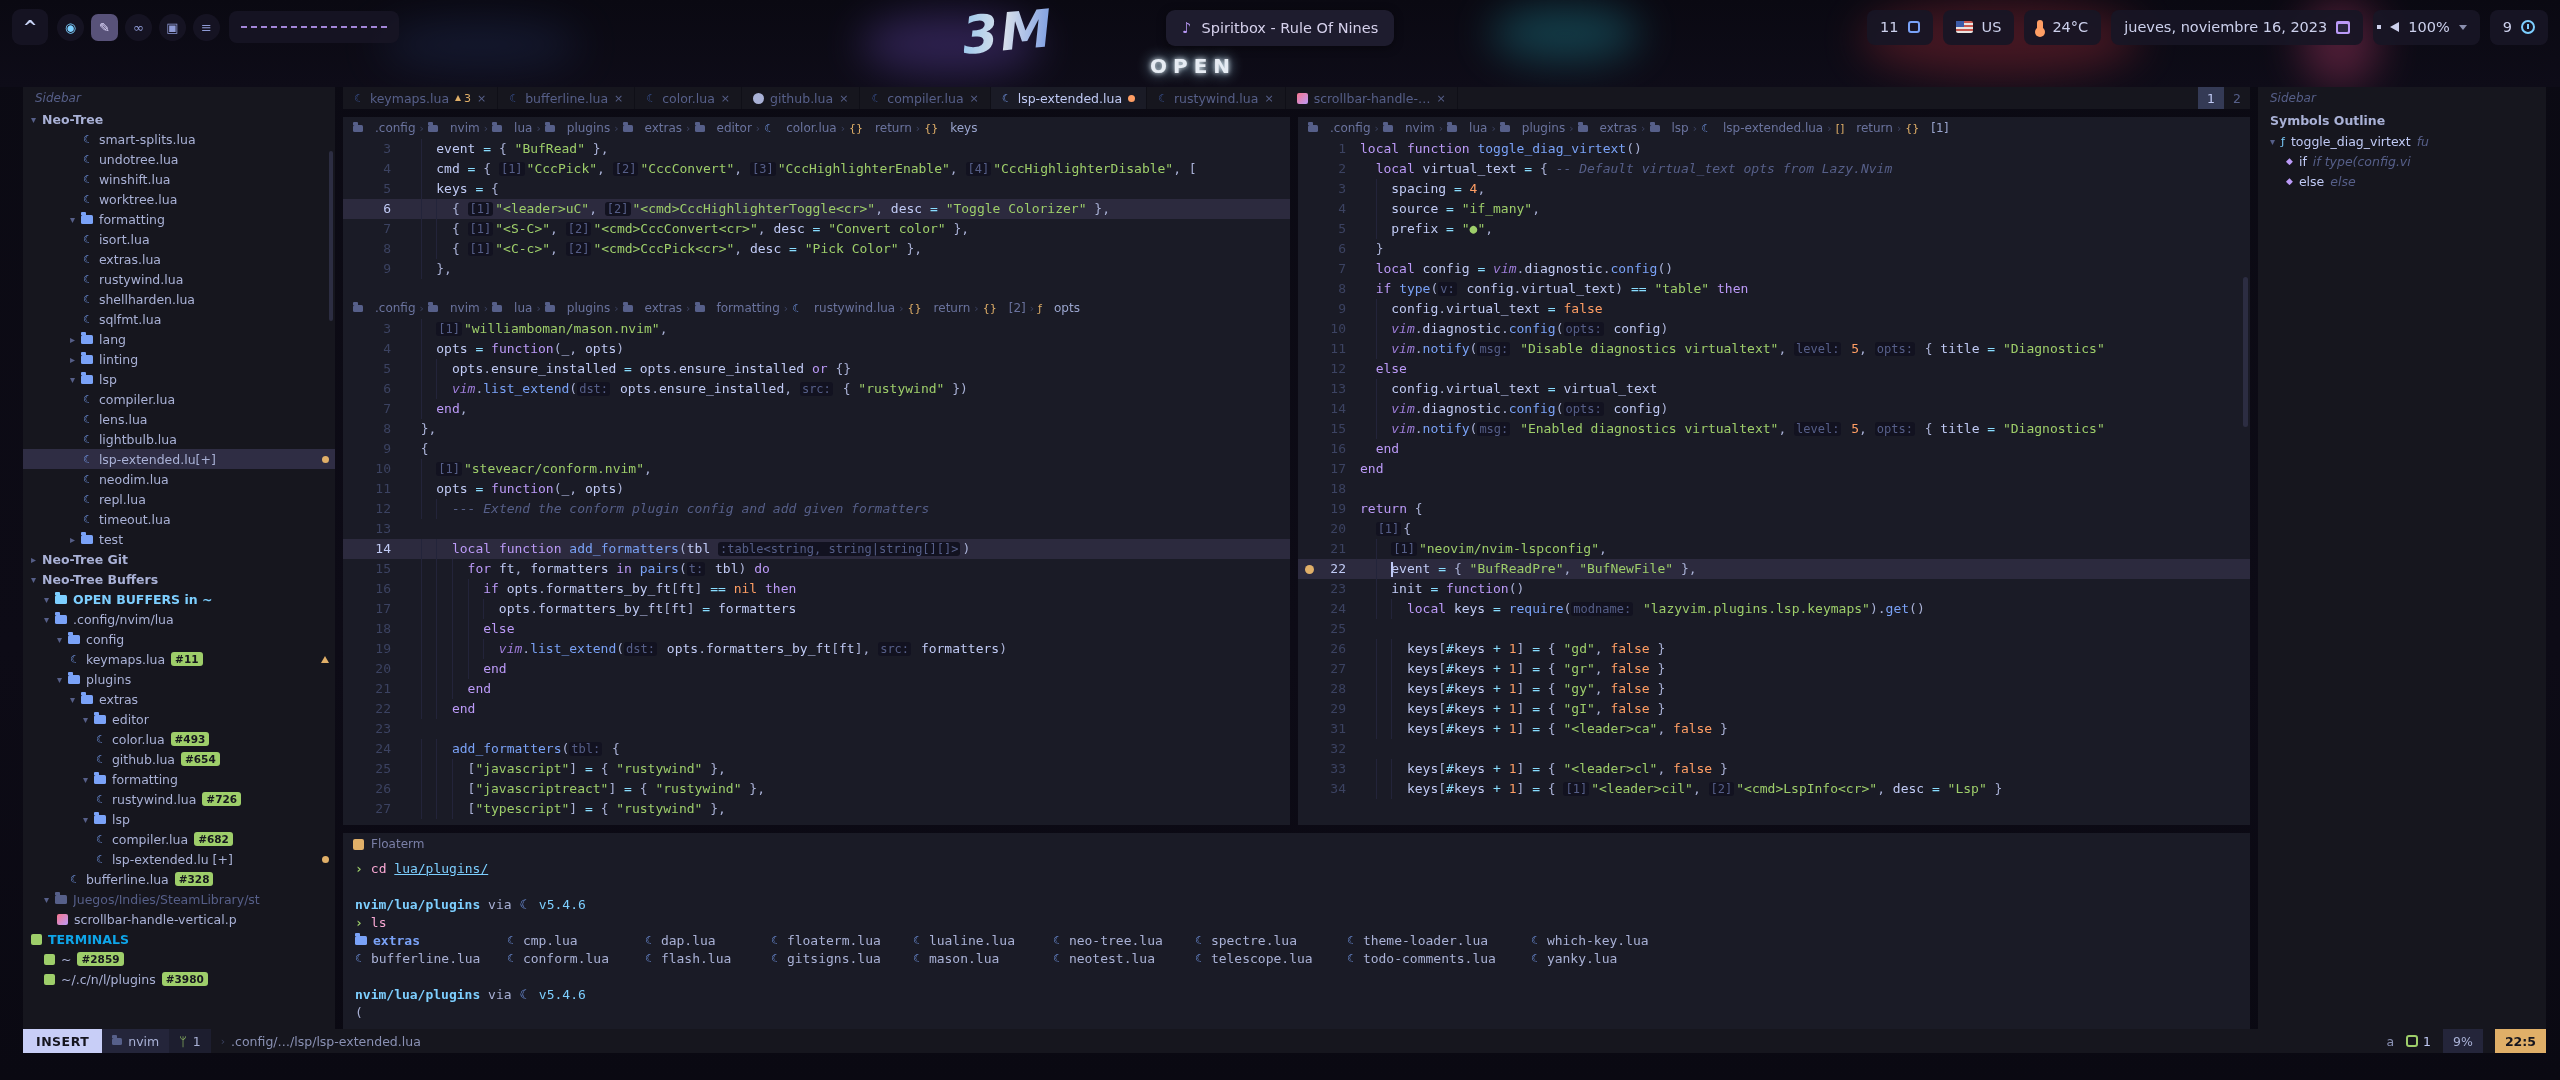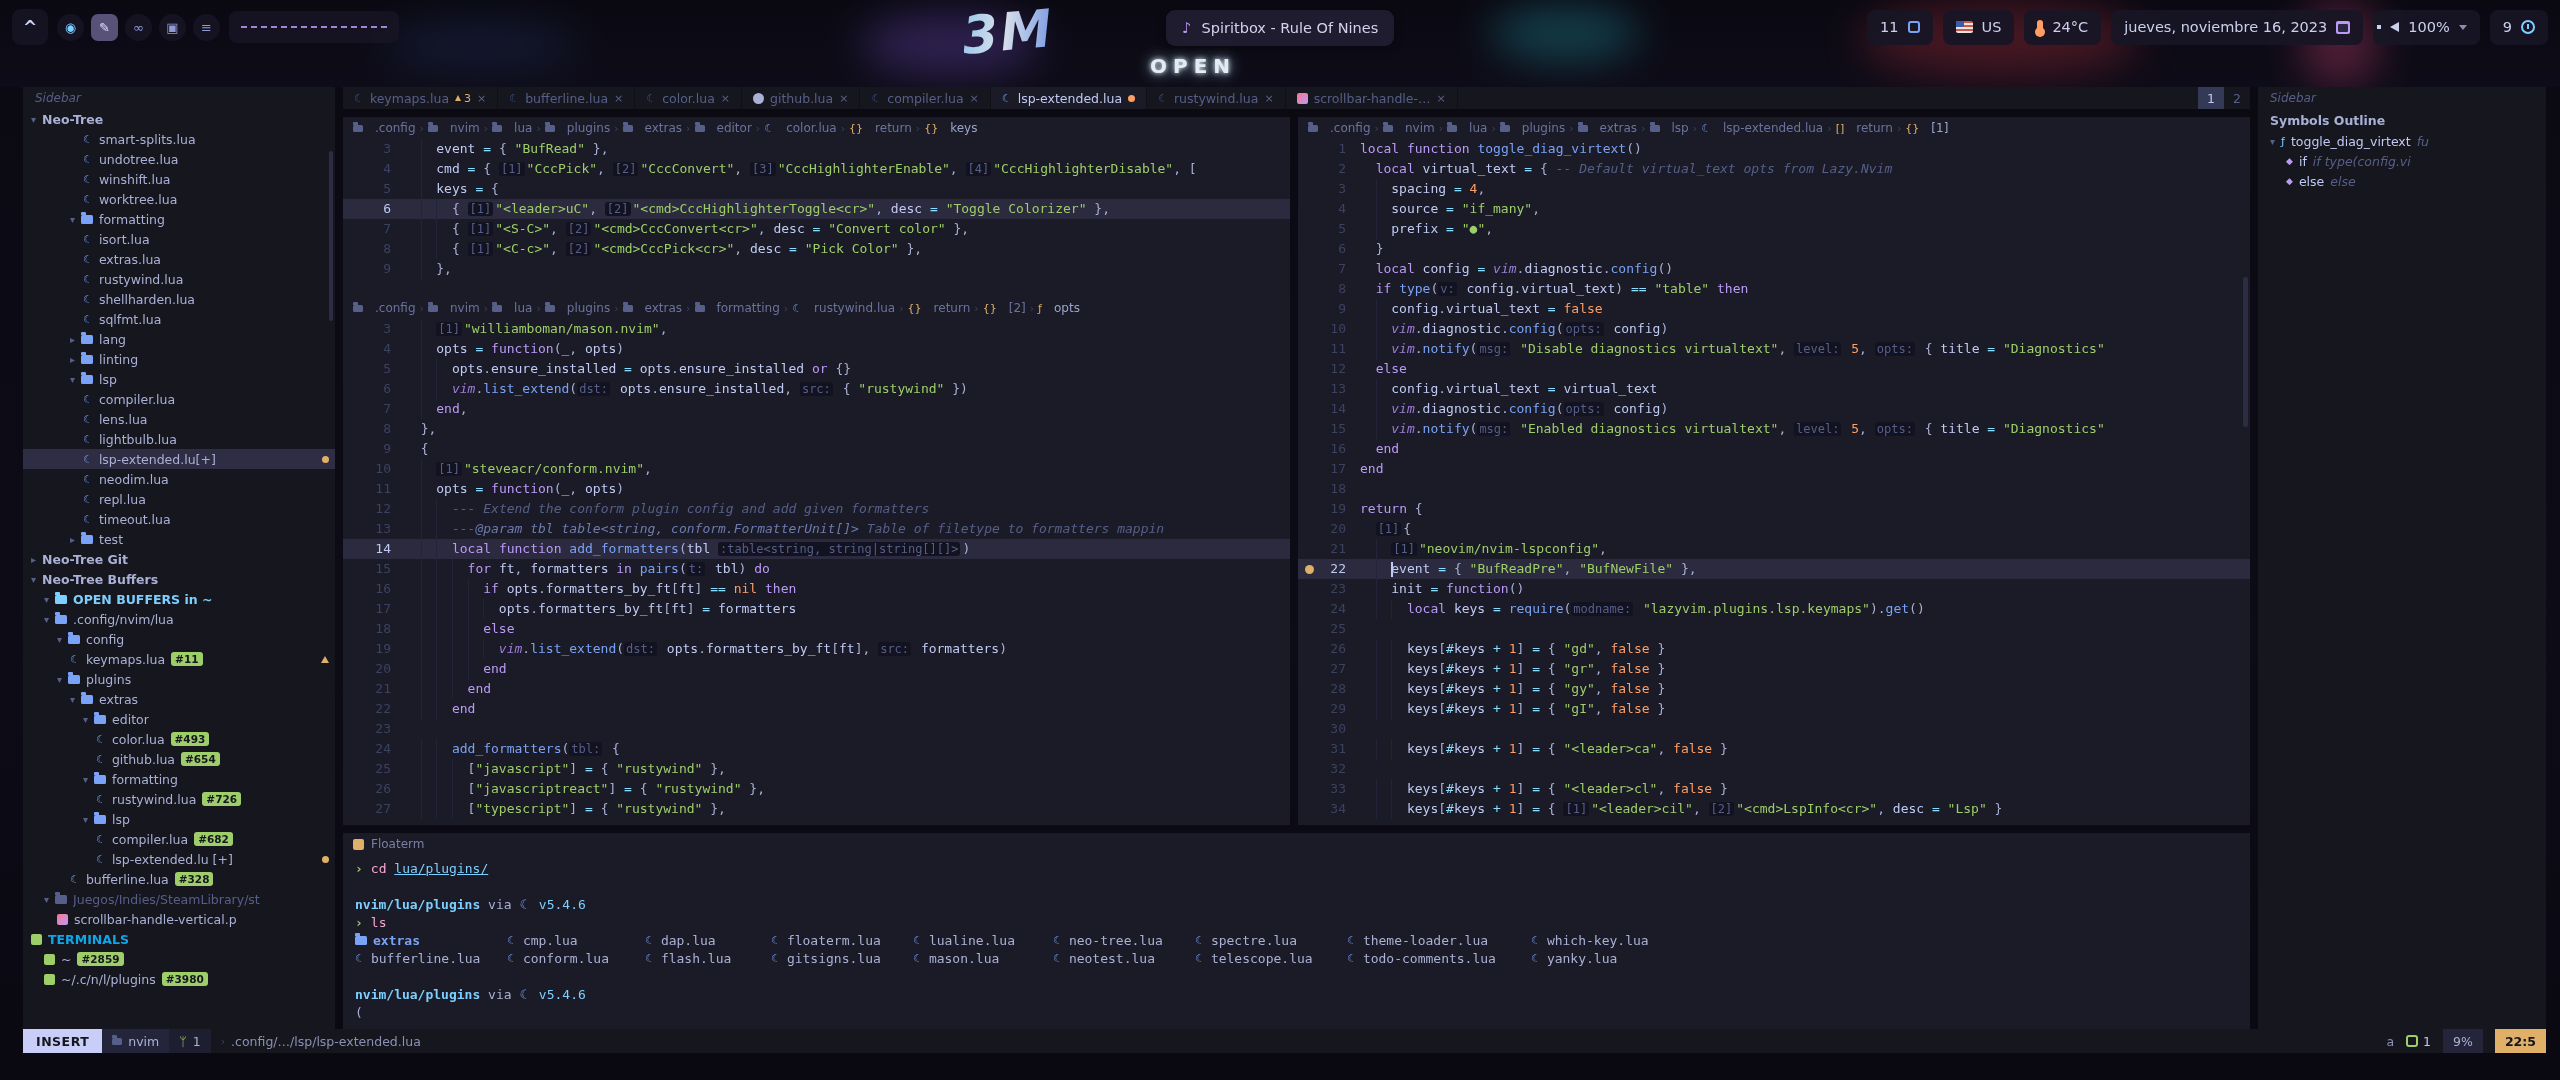--- a/index.html
+++ b/index.html
@@ -653,21 +653,20 @@
                 <div class="cl">
                   <span class="gut">11</span>
                   <span class="txt"><span class="ig"></span><span class="ig"></span><span class="tk-v">opts</span><span class="tk-o"> = </span><span class="tk-k">function</span><span class="tk-d">(</span><span class="tk-v">_</span><span class="tk-d">, </span><span class="tk-v">opts</span><span class="tk-d">)</span></span>
                 </div>
                 <div class="cl">
                   <span class="gut">12</span>
                   <span class="txt"><span class="ig"></span><span class="ig"></span><span class="ig"></span><span class="tk-c">--- Extend the conform plugin config and add given formatters</span></span>
                 </div>
                 <div class="cl">
                   <span class="gut">13</span>
-                  <span class="txt"><span class="ig"></span><span class="ig"></span><span class="ig"></span><span class="tk-c">---</span><span class="tk-cd">@param tbl table&lt;string, conform.FormatterUnit[]&gt;</span><span class="tk-c"> Table of filetype to formatters mappin</span></span>
                 </div>
                 <div class="cl cur">
                   <span class="gut">14</span>
                   <span class="txt"><span class="ig"></span><span class="ig"></span><span class="ig"></span><span class="tk-k">local</span><span class="tk-d"> </span><span class="tk-k">function</span><span class="tk-d"> </span><span class="tk-f">add_formatters</span><span class="tk-d">(</span><span class="tk-v">tbl</span><span class="tk-d"> </span><span class="tk-h">:table&lt;string, string|string[][]&gt;</span><span class="tk-d">)</span></span>
                 </div>
                 <div class="cl">
                   <span class="gut">15</span>
                   <span class="txt"><span class="ig"></span><span class="ig"></span><span class="ig"></span><span class="ig"></span><span class="tk-k">for</span><span class="tk-d"> </span><span class="tk-v">ft</span><span class="tk-d">, </span><span class="tk-v">formatters</span><span class="tk-k"> in </span><span class="tk-f">pairs</span><span class="tk-d">(</span><span class="tk-h">t:</span><span class="tk-d"> </span><span class="tk-v">tbl</span><span class="tk-d">)</span><span class="tk-k"> do</span></span>
                 </div>
                 <div class="cl">
@@ -880,24 +879,20 @@
               </div>
               <div class="cl">
                 <span class="gut">28</span>
                 <span class="txt"><span class="ig"></span><span class="ig"></span><span class="ig"></span><span class="tk-v">keys</span><span class="tk-d">[</span><span class="tk-o">#</span><span class="tk-v">keys</span><span class="tk-o"> + </span><span class="tk-n">1</span><span class="tk-d">]</span><span class="tk-o"> = </span><span class="tk-d">{ </span><span class="tk-s">"gy"</span><span class="tk-d">, </span><span class="tk-n">false</span><span class="tk-d"> }</span></span>
               </div>
               <div class="cl">
                 <span class="gut">29</span>
                 <span class="txt"><span class="ig"></span><span class="ig"></span><span class="ig"></span><span class="tk-v">keys</span><span class="tk-d">[</span><span class="tk-o">#</span><span class="tk-v">keys</span><span class="tk-o"> + </span><span class="tk-n">1</span><span class="tk-d">]</span><span class="tk-o"> = </span><span class="tk-d">{ </span><span class="tk-s">"gI"</span><span class="tk-d">, </span><span class="tk-n">false</span><span class="tk-d"> }</span></span>
               </div>
               <div class="cl">
-                <span class="gut">30</span>
-                <span class="txt"></span>
-              </div>
-              <div class="cl">
                 <span class="gut">31</span>
                 <span class="txt"><span class="ig"></span><span class="ig"></span><span class="ig"></span><span class="tk-v">keys</span><span class="tk-d">[</span><span class="tk-o">#</span><span class="tk-v">keys</span><span class="tk-o"> + </span><span class="tk-n">1</span><span class="tk-d">]</span><span class="tk-o"> = </span><span class="tk-d">{ </span><span class="tk-s">"&lt;leader&gt;ca"</span><span class="tk-d">, </span><span class="tk-n">false</span><span class="tk-d"> }</span></span>
               </div>
               <div class="cl">
                 <span class="gut">32</span>
                 <span class="txt"></span>
               </div>
               <div class="cl">
                 <span class="gut">33</span>
                 <span class="txt"><span class="ig"></span><span class="ig"></span><span class="ig"></span><span class="tk-v">keys</span><span class="tk-d">[</span><span class="tk-o">#</span><span class="tk-v">keys</span><span class="tk-o"> + </span><span class="tk-n">1</span><span class="tk-d">]</span><span class="tk-o"> = </span><span class="tk-d">{ </span><span class="tk-s">"&lt;leader&gt;cl"</span><span class="tk-d">, </span><span class="tk-n">false</span><span class="tk-d"> }</span></span>

